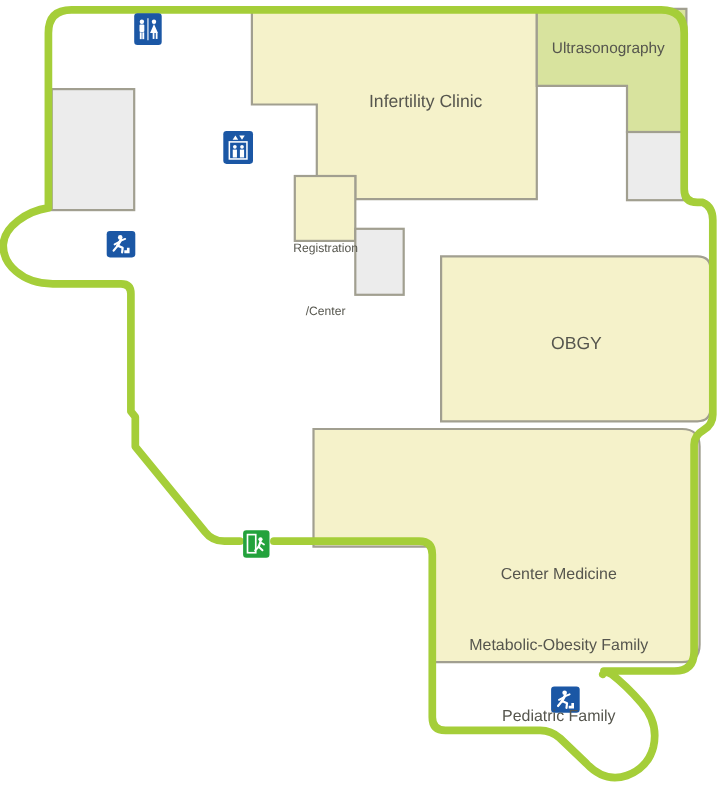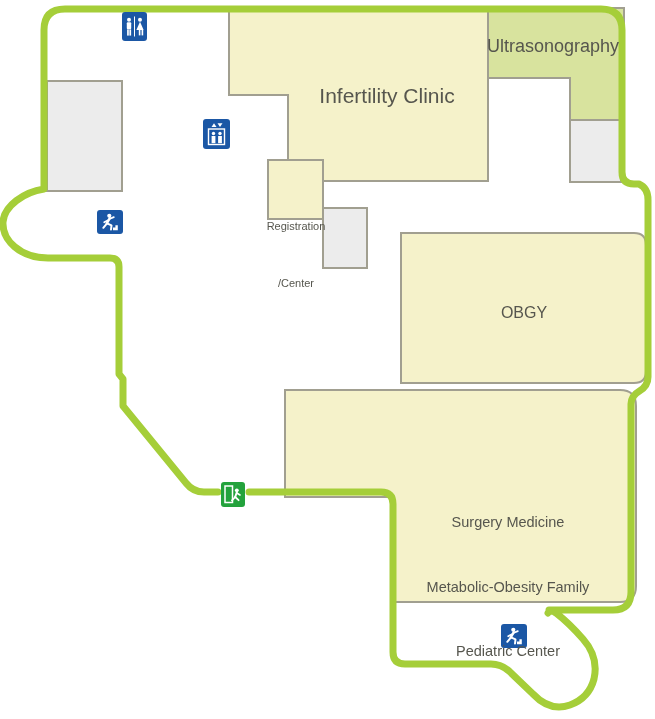--- a/index.html
+++ b/index.html
@@ -11,22 +11,22 @@
     overflow:hidden;
   }
   .map-svg{position:absolute;left:0;top:0;}
   .room-label{
     position:absolute;
     color:var(--label-text,#56564e);
     text-align:center;
     line-height:1.35;
     pointer-events:none;
   }
-  .lbl-infertility{left:287px;top:82px;width:200px;font-size:21px;}
-  .lbl-ultra{left:483px;top:34px;width:140px;font-size:18px;}
+  .lbl-infertility{left:287px;top:82px;width:200px;font-size:16px;}
+  .lbl-ultra{left:483px;top:34px;width:140px;font-size:14px;}
   .lbl-obgy{left:454px;top:302px;width:140px;font-size:16px;}
   .lbl-family{left:398px;top:468px;width:220px;font-size:14.5px;line-height:20.5px;}
   .lbl-registration{left:264px;top:176px;width:64px;font-size:11px;line-height:13px;}
   .room-label span{display:block;margin-top:44px;}
 </style>
 </head>
 <body>
 
 <div class="map-container">
 
@@ -114,18 +114,18 @@
   <div class="room-label lbl-ultra">Ultrasonography</div>
 
   <div class="room-label lbl-registration">
     <span>Registration</span>
     <span>/Center</span>
   </div>
 
   <div class="room-label lbl-obgy">OBGY</div>
 
   <div class="room-label lbl-family">
-    <span>Surgery Medicine</span>
+    <span>Center Medicine</span>
     <span>Metabolic-Obesity Family</span>
-    <span>Pediatric Center</span>
+    <span>Pediatric Family</span>
   </div>
 
 </div>
 
 </body></html>

